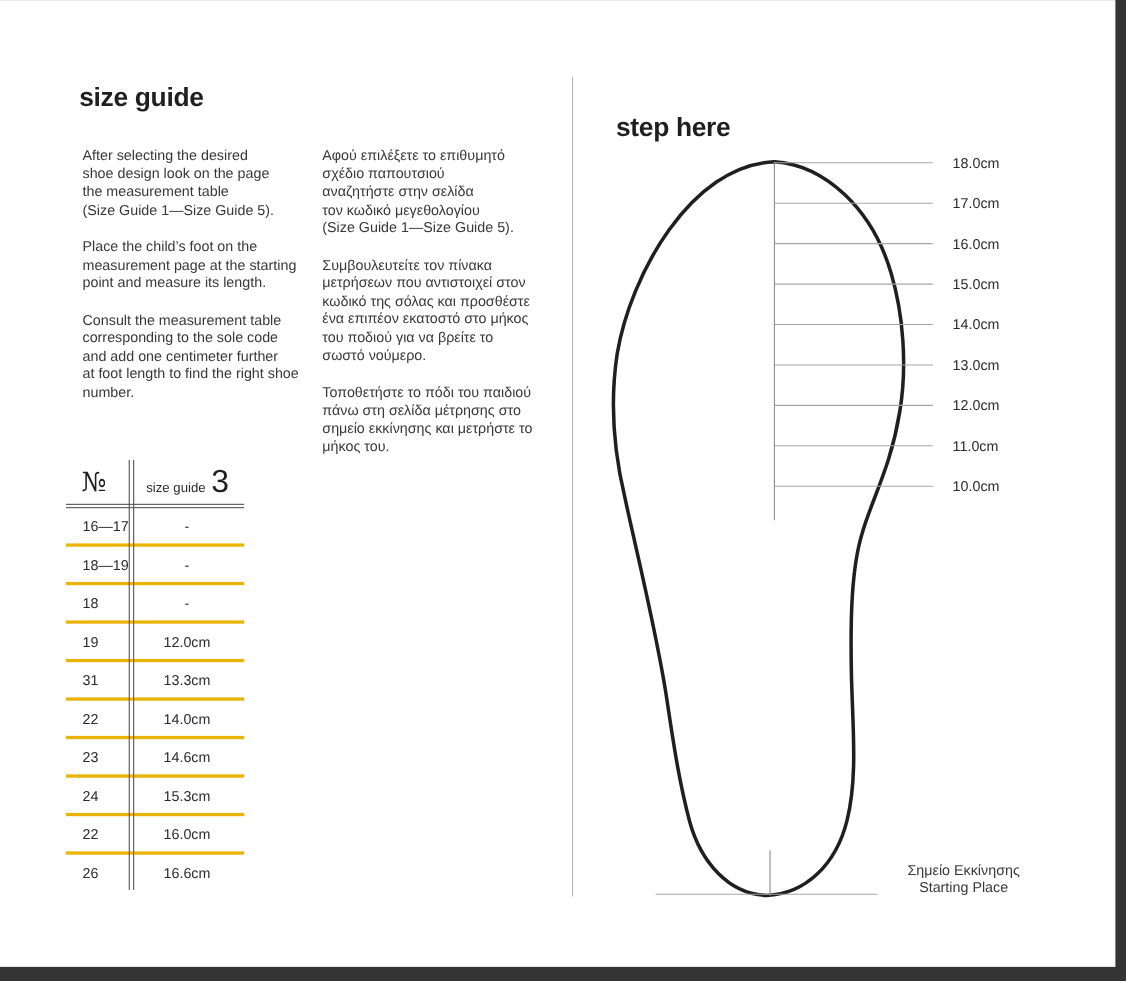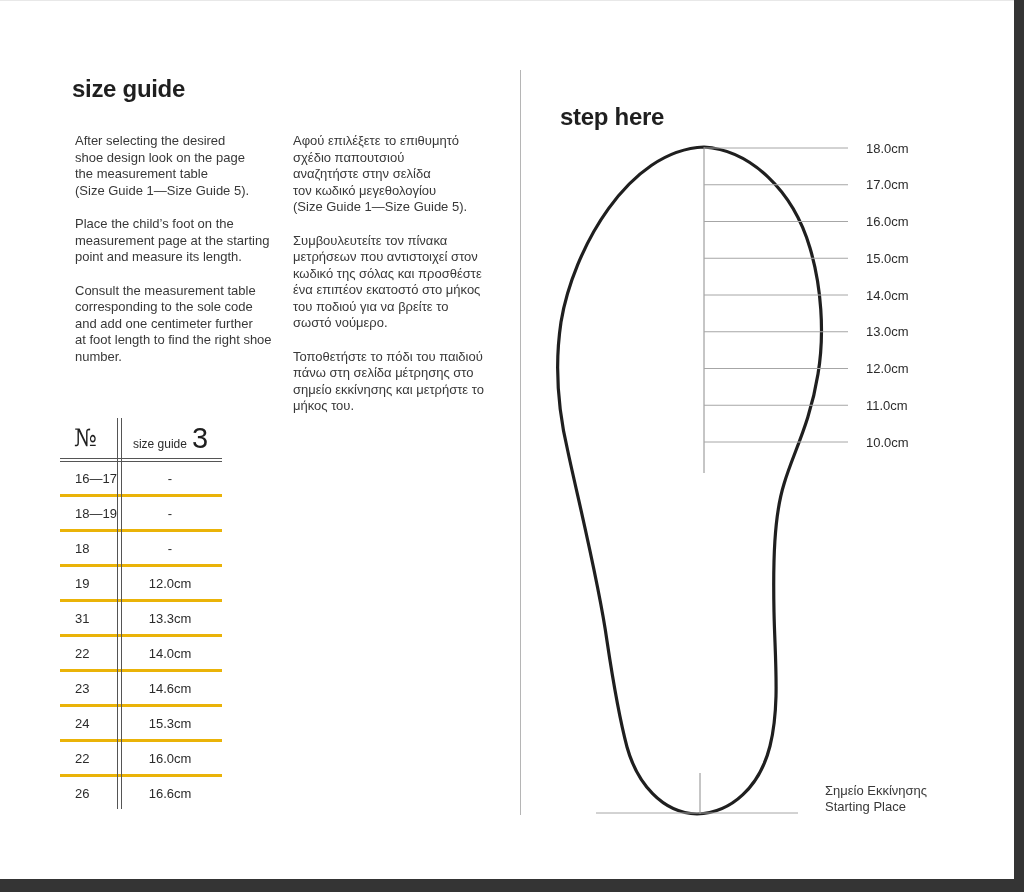--- a/index.html
+++ b/index.html
@@ -21,21 +21,21 @@
   .thead .no-sym{width:58px;padding-left:14px;box-sizing:border-box;
                  font-family:"DejaVu Serif",serif;font-size:24px;color:#1f1f1f;}
   .thead .hdr2{flex:1;display:flex;align-items:baseline;justify-content:center;gap:5px;}
   .thead .hdr2 .lbl{font-size:12px;color:#2b2b2b;}
   .thead .hdr2 .num{font-size:29px;font-weight:400;color:#1f1f1f;letter-spacing:-1px;}
   .trow{height:32px;display:flex;align-items:center;border-bottom:3px solid #eab308;font-size:13px;color:#2b2b2b;}
   .trow:last-child{border-bottom:none;}
   .tc1{width:58px;padding-left:15px;box-sizing:border-box;}
   .tc2{flex:1;text-align:center;}
   
-  .start-label{font-size:13px;line-height:16px;color:#383838;}
+  .start-label{font-size:13px;line-height:16px;color:#383838;text-align:center;}
   svg text{font-family:"Liberation Sans","DejaVu Sans",sans-serif;font-size:13px;fill:#2b2b2b;}
 </style>
 </head>
 <body>
 
 <div class="abs edge-top"></div>
 <div class="abs edge-right"></div>
 <div class="abs edge-bottom"></div>
 
 <div class="abs divider"></div>

